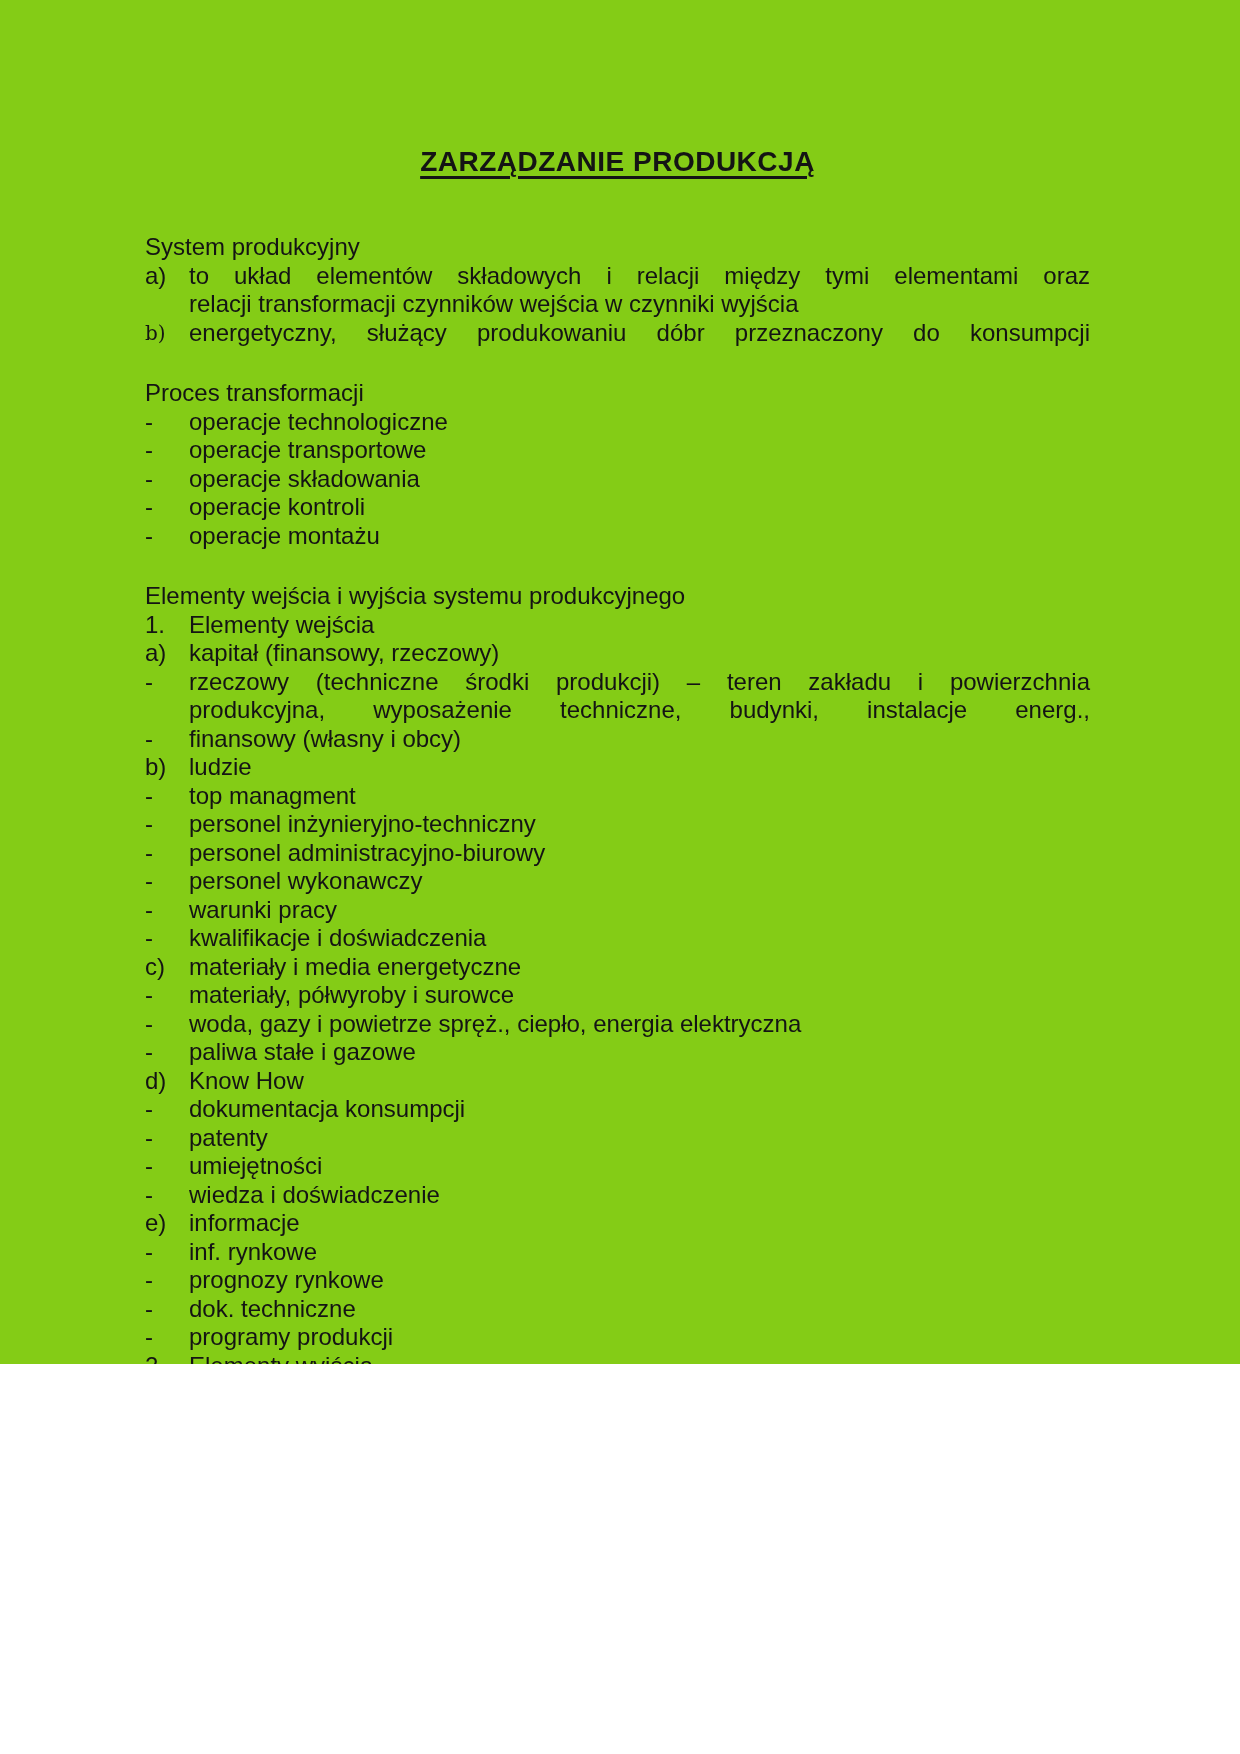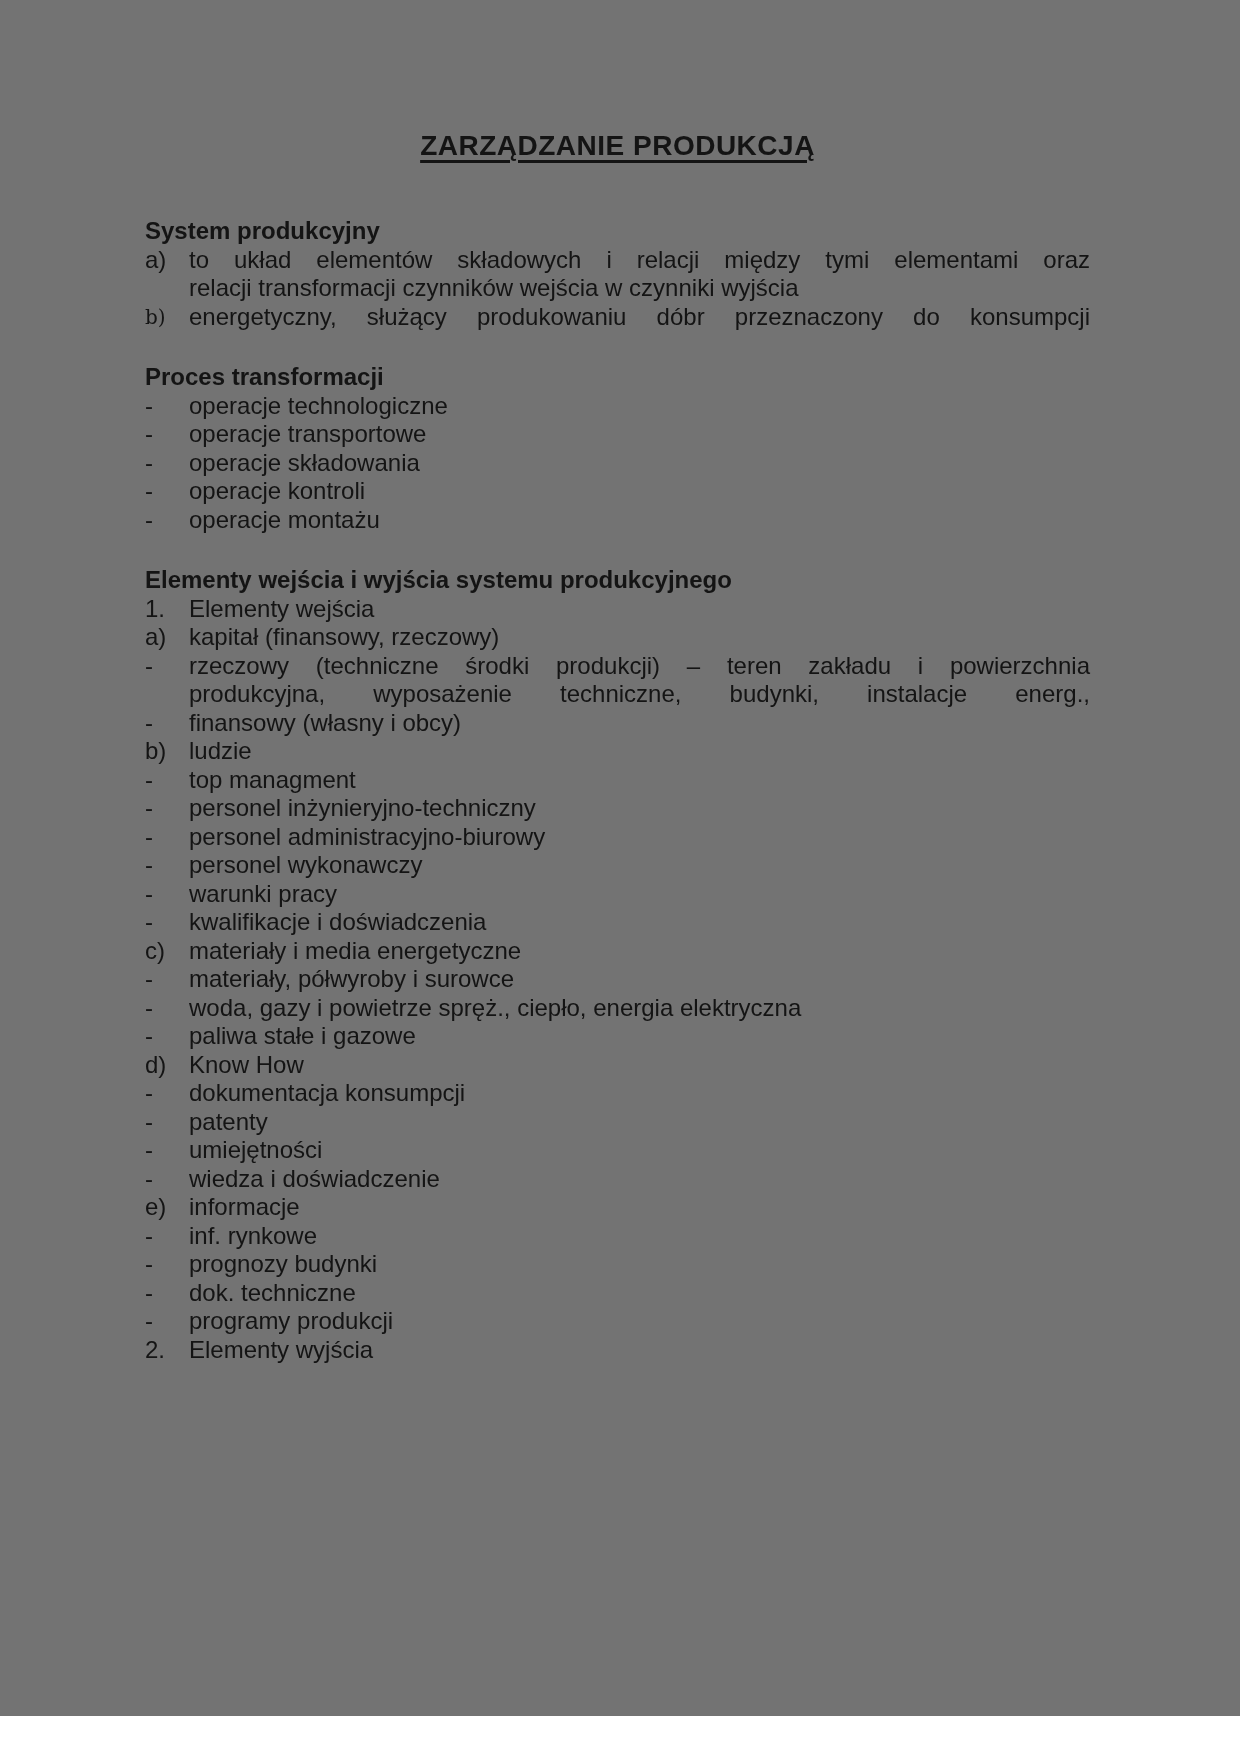--- a/index.html
+++ b/index.html
@@ -1,23 +1,23 @@
 <!DOCTYPE html>
 <html><head>
 <meta charset="utf-8">
 <style>
   html, body { margin: 0; padding: 0; background: #ffffff; }
   .page {
     position: relative;
     width: 1240px;
-    height: 1716px;
+    height: 1364px;
     margin: 0 auto;
-    background: #737373;
+    background: #84cc16;
     box-sizing: border-box;
-    padding: 0 150px 0 145px;
+    padding: 16px 150px 0 145px;
     overflow: hidden;
     font-family: "Liberation Sans", "DejaVu Sans", sans-serif;
     font-size: 24px;
     line-height: 28.5px;
     color: #141414;
     -webkit-font-smoothing: antialiased;
   }
   .title-wrap {
     padding-top: 128px;
     text-align: center;
@@ -26,21 +26,21 @@
   .doc-title {
     font-weight: bold;
     font-size: 28px;
     letter-spacing: 0.5px;
     text-decoration: underline;
     text-decoration-thickness: 3px;
     text-underline-offset: 5px;
   }
   .section { margin-top: 32px; }
   .section.first { margin-top: 52px; }
-  .heading { font-weight: bold; }
+  .heading { font-weight: normal; }
   .row { display: flex; align-items: flex-start; }
   .marker { flex: 0 0 44px; }
   .marker.alt {
     font-family: "DejaVu Serif", serif;
     font-size: 20px;
     line-height: 28.5px;
   }
   .text { flex: 1 1 auto; min-width: 0; }
   .jline { text-align: justify; text-align-last: justify; }
   .jline.last { text-align: center; text-align-last: left; }
@@ -184,21 +184,21 @@
     <div class="row">
       <span class="marker">e)</span>
       <div class="text">informacje</div>
     </div>
     <div class="row">
       <span class="marker">-</span>
       <div class="text">inf. rynkowe</div>
     </div>
     <div class="row">
       <span class="marker">-</span>
-      <div class="text">prognozy budynki</div>
+      <div class="text">prognozy rynkowe</div>
     </div>
     <div class="row">
       <span class="marker">-</span>
       <div class="text">dok. techniczne</div>
     </div>
     <div class="row">
       <span class="marker">-</span>
       <div class="text">programy produkcji</div>
     </div>
     <div class="row">

